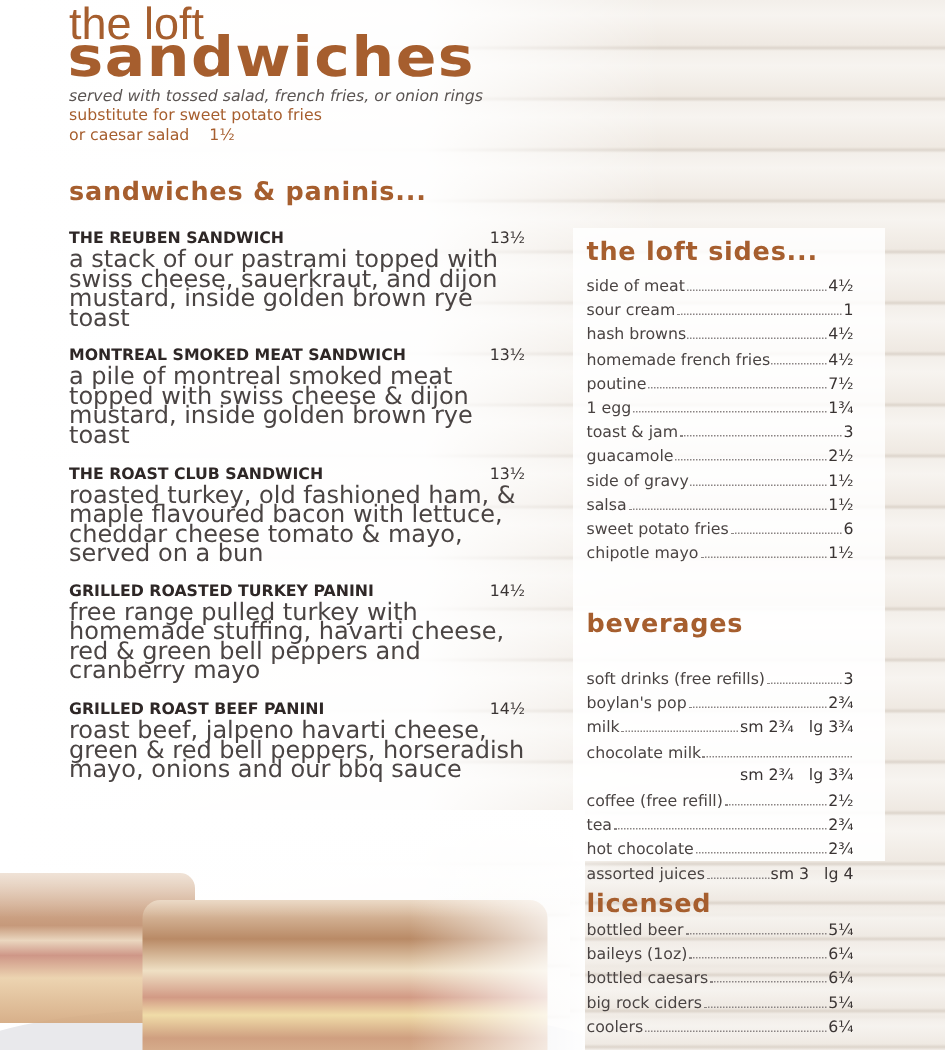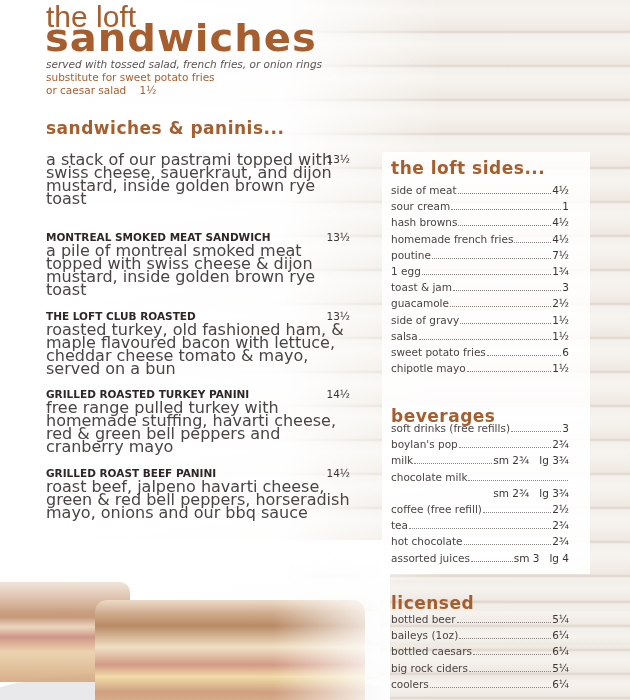--- a/index.html
+++ b/index.html
@@ -127,30 +127,31 @@
   <div>substitute for sweet potato fries</div>
   <div>
     <span>or caesar salad</span>
     <span style="margin-left:10px">1½</span>
   </div>
 </div>
 
 <div class="section-head" style="left:46px; top:118px;">sandwiches &amp; paninis...</div>
 
 <div class="item" style="top:153px;">
+  <div class="item-name">THE REUBEN SANDWICH</div>
   <div class="item-price">13½</div>
   <div class="item-desc">a stack of our pastrami topped with swiss cheese, sauerkraut, and dijon mustard, inside golden brown rye toast</div>
 </div>
 <div class="item" style="top:231px;">
   <div class="item-name">MONTREAL SMOKED MEAT SANDWICH</div>
   <div class="item-price">13½</div>
   <div class="item-desc">a pile of montreal smoked meat topped with swiss cheese &amp; dijon mustard, inside golden brown rye toast</div>
 </div>
 <div class="item" style="top:310px;">
-  <div class="item-name">THE LOFT CLUB ROASTED</div>
+  <div class="item-name">THE ROAST CLUB SANDWICH</div>
   <div class="item-price">13½</div>
   <div class="item-desc">roasted turkey, old fashioned ham, &amp; maple flavoured bacon with lettuce, cheddar cheese tomato &amp; mayo, served on a bun</div>
 </div>
 <div class="item" style="top:388px;">
   <div class="item-name">GRILLED ROASTED TURKEY PANINI</div>
   <div class="item-price">14½</div>
   <div class="item-desc">free range pulled turkey with homemade stuffing, havarti cheese, red &amp; green bell peppers and cranberry mayo</div>
 </div>
 <div class="item" style="top:467px;">
   <div class="item-name">GRILLED ROAST BEEF PANINI</div>
@@ -216,21 +217,21 @@
       <span class="val">6</span>
     </div>
   <div class="row">
       <span class="lbl">chipotle mayo</span>
       <span class="dots"></span>
       <span class="val">1½</span>
     </div>
 </div>
 
 <div class="section-head" style="left:391px; top:406px;">beverages</div>
-<div class="list" style="top:420px;">
+<div class="list" style="top:444px;">
   <div class="row">
       <span class="lbl">soft drinks (free refills)</span>
       <span class="dots"></span>
       <span class="val">3</span>
     </div>
   <div class="row">
       <span class="lbl">boylan's pop</span>
       <span class="dots"></span>
       <span class="val">2¾</span>
     </div>

